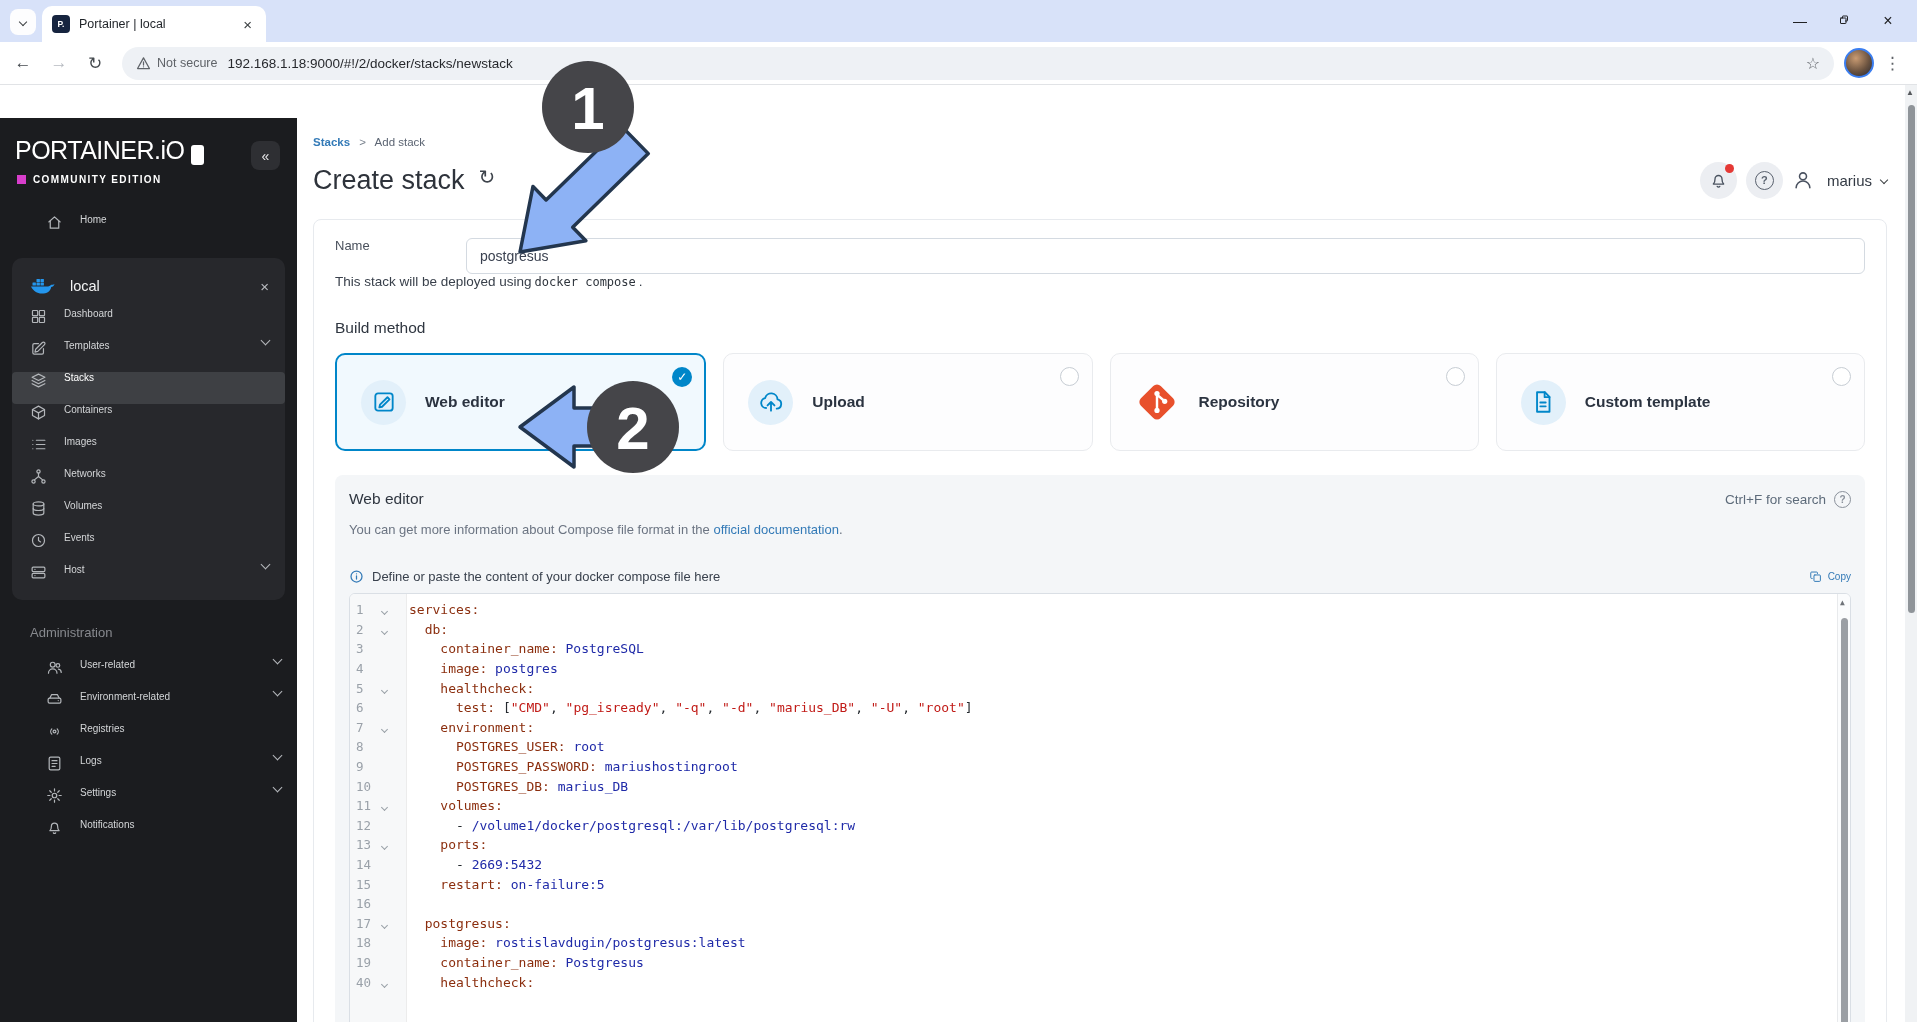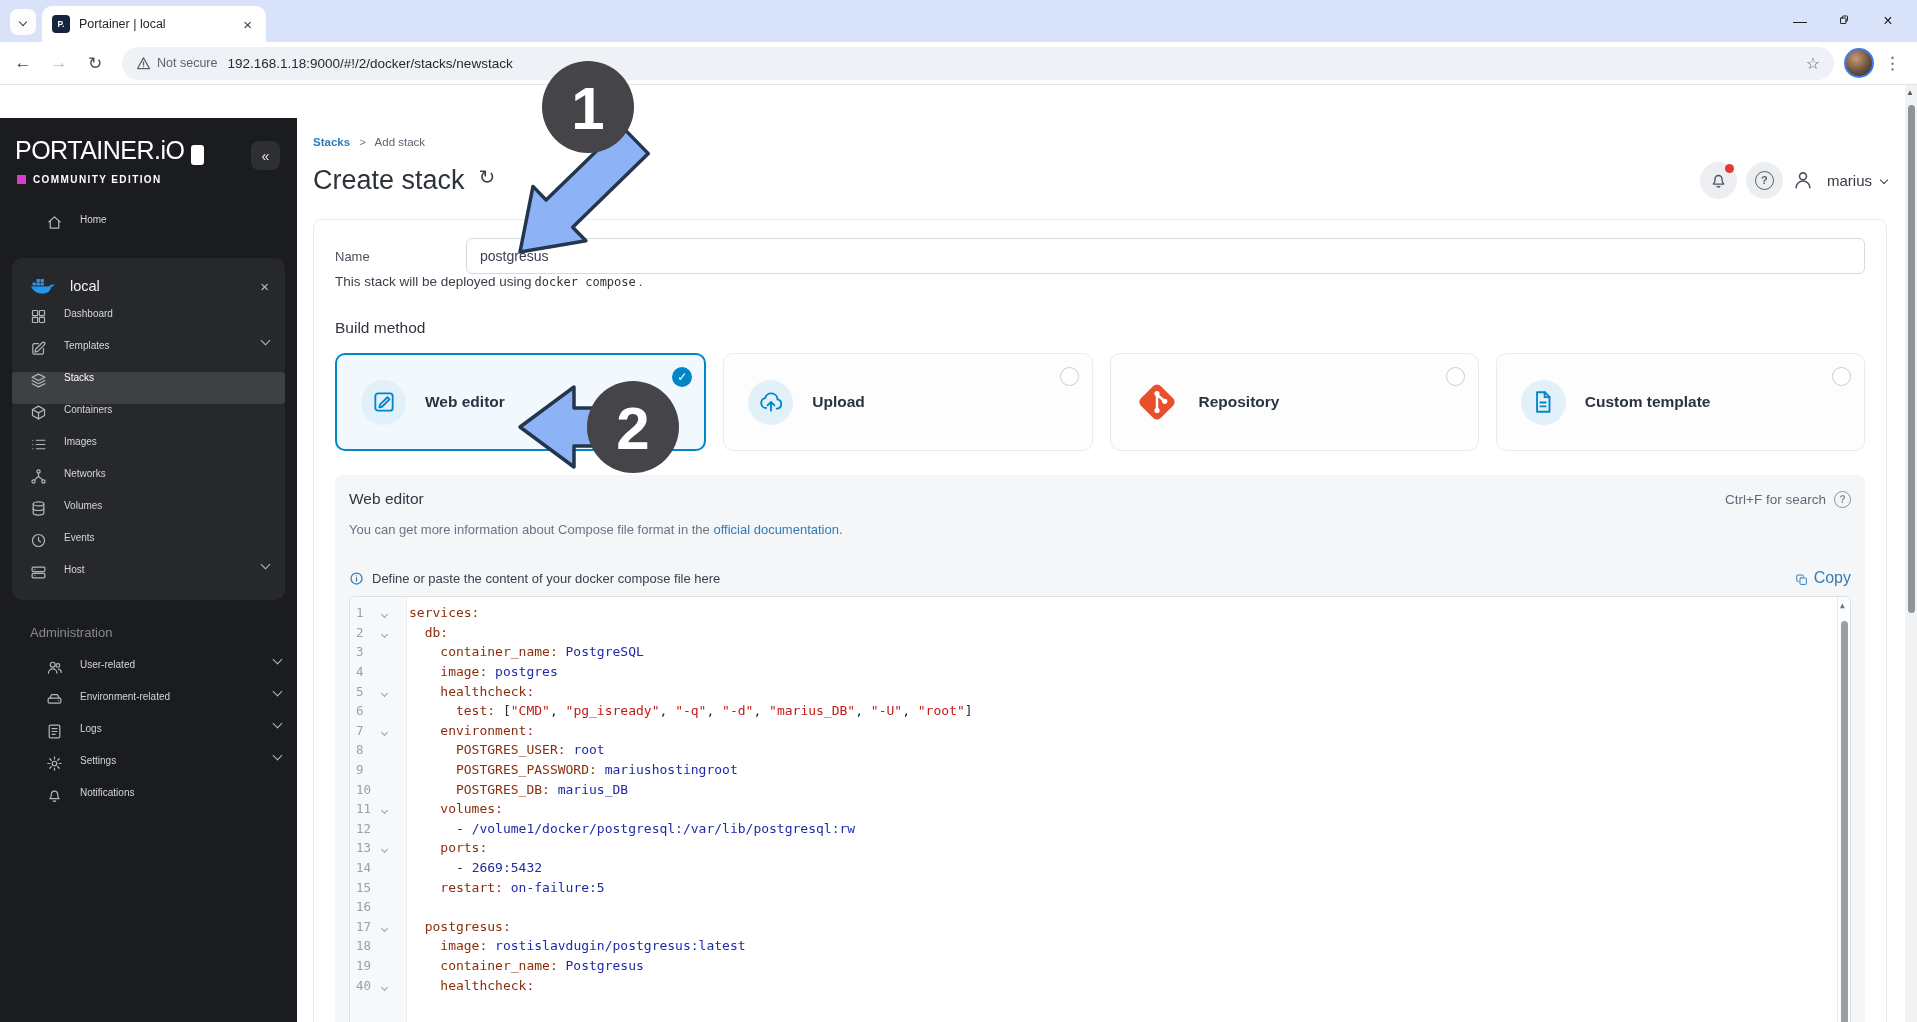--- a/index.html
+++ b/index.html
@@ -65,21 +65,21 @@
   h1{font-size:27px;font-weight:500;color:#2e333b;display:flex;align-items:flex-start;gap:14px}
   .refresh{font-size:20px;color:#3e444c;font-weight:400}
   .user-zone{display:flex;align-items:center;gap:9px}
   .iconcirc{width:37px;height:37px;border-radius:50%;background:#eceef2;display:flex;align-items:center;justify-content:center;position:relative;color:#49525f}
   .badge{position:absolute;top:2px;right:3px;width:9px;height:9px;border-radius:50%;background:var(--badge-red)}
   .qring{width:19px;height:19px;border:1.7px solid #59616e;border-radius:50%;font-size:11px;font-weight:bold;display:flex;align-items:center;justify-content:center;color:#59616e}
   .person{color:#4a5260;display:flex}
   .username{font-size:15px;color:#333a44;margin-left:4px}
 
   .card{margin-top:19px;background:#fff;border:1px solid #e7eaee;border-radius:8px;padding:18px 21px;height:840px}
-  .name-row{display:flex;align-items:center}
+  .name-row{display:flex;}
   .name-label{width:131px;font-size:13px;color:#49505c;flex:none}
   .name-input{flex:1;height:36px;border:1px solid #d4dae1;border-radius:6px;padding:0 13px;font-size:14px;color:#3a4150;font-family:"Liberation Sans",sans-serif;outline:none;background:#fff}
   .deploy-note{margin-top:0;font-size:13.5px;color:#39404b}
   .deploy-note code{font-family:"DejaVu Sans Mono",monospace;font-size:12px;color:#2f353d;margin:0 3px}
   .bm-title{margin-top:30px;font-size:15.5px;font-weight:500;color:#2f3640}
   .options{display:flex;gap:17px;margin-top:16px}
   .opt{flex:1;height:98px;background:#fdfdfe;border:1px solid #e9ebee;border-radius:10px;position:relative;display:flex;align-items:center;padding-left:24px;gap:19px}
   .opt.sel{background:#f1f9fe;border:2px solid var(--accent)}
   .opt-ic{width:45px;height:45px;border-radius:50%;background:#e2f0fa;color:var(--accent);display:flex;align-items:center;justify-content:center;flex:none}
   .opt-ic.raw{background:transparent}
@@ -90,21 +90,21 @@
   .we-panel{margin-top:24px;background:#f4f6f8;border-radius:8px;padding:14px;height:560px}
   .we-head{display:flex;justify-content:space-between;align-items:center;height:20px}
   .we-title{font-size:15.5px;font-weight:500;color:#2f3640}
   .we-hint{display:flex;align-items:center;gap:8px;font-size:13.5px;color:#5d6b7a}
   .we-hint .qring{width:17px;height:17px;border-color:#8a919b;color:#8a919b;font-size:10px}
   .we-info{margin-top:13px;font-size:13px;color:#6b7482}
   .we-info a{color:var(--link);text-decoration:none}
   .we-define{margin-top:32px;display:flex;align-items:center;justify-content:space-between}
   .define-left{display:flex;align-items:center;gap:8px;font-size:13px;color:#39414d}
   .info-ic{color:var(--link);display:flex}
-  .copy-btn{display:flex;align-items:flex-end;gap:5px;color:var(--link);font-size:16px}
+  .copy-btn{display:flex;align-items:center;gap:5px;color:var(--link);font-size:10px}
   .editor{margin-top:9px;background:#fff;border:1px solid #dadfe5;border-radius:6px;position:relative;height:462px;overflow:hidden;font-family:"DejaVu Sans Mono",monospace}
   .gutter-strip{position:absolute;left:0;top:0;bottom:0;width:57px;background:#f7f8f9;border-right:1px solid #ececec}
   #code-lines{position:relative;padding-top:6px}
   .cl{display:flex;height:19.6px;align-items:center}
   .cl .gut{width:57px;flex:none;position:relative;padding-left:6px;color:#9aa1a9;font-size:12.5px}
   .fold{position:absolute;left:32px;top:7px;width:5px;height:5px;border-right:1.5px solid #99a0a7;border-bottom:1.5px solid #99a0a7;transform:rotate(45deg)}
   .ctx{white-space:pre;font-size:13px;padding-left:2px}
   .cs-k{color:var(--code-key)} .cs-s{color:var(--code-str)} .cs-v{color:var(--code-val)} .cs-p{color:var(--code-pln)}
   .esb{position:absolute;top:0;right:0;bottom:0;width:13px;background:#fbfcfd;border-left:1px solid #e8eaec}
   .esb .up{position:absolute;top:4px;left:2px;font-size:8px;color:#6f7379}
@@ -311,20 +311,29 @@
               <path d="M5.5 10 8 5h8l2.5 5"></path>
               <path d="M17.3 13.5h.01"></path>
             </svg>
           </span>
           <span class="slabel">Environment-related</span>
           <i class="chev schev"></i>
         </div>
         <div class="srow">
           <span class="sicon">
             <svg width="17" height="17" viewBox="0 0 24 24" fill="none" stroke="currentColor" stroke-width="1.7" stroke-linecap="round" stroke-linejoin="round">
+              <circle cx="12" cy="12" r="2"></circle>
+              <path d="M8.2 8.2a5.4 5.4 0 0 0 0 7.6M15.8 8.2a5.4 5.4 0 0 1 0 7.6"></path>
+            </svg>
+          </span>
+          <span class="slabel">Registries</span>
+        </div>
+        <div class="srow">
+          <span class="sicon">
+            <svg width="17" height="17" viewBox="0 0 24 24" fill="none" stroke="currentColor" stroke-width="1.7" stroke-linecap="round" stroke-linejoin="round">
               <rect x="4.5" y="3" width="15" height="18" rx="2"></rect>
               <path d="M8.5 8h7M8.5 12h7M8.5 16h4.5"></path>
             </svg>
           </span>
           <span class="slabel">Logs</span>
           <i class="chev schev"></i>
         </div>
         <div class="srow">
           <span class="sicon">
             <svg width="17" height="17" viewBox="0 0 24 24" fill="none" stroke="currentColor" stroke-width="1.7" stroke-linecap="round" stroke-linejoin="round">

